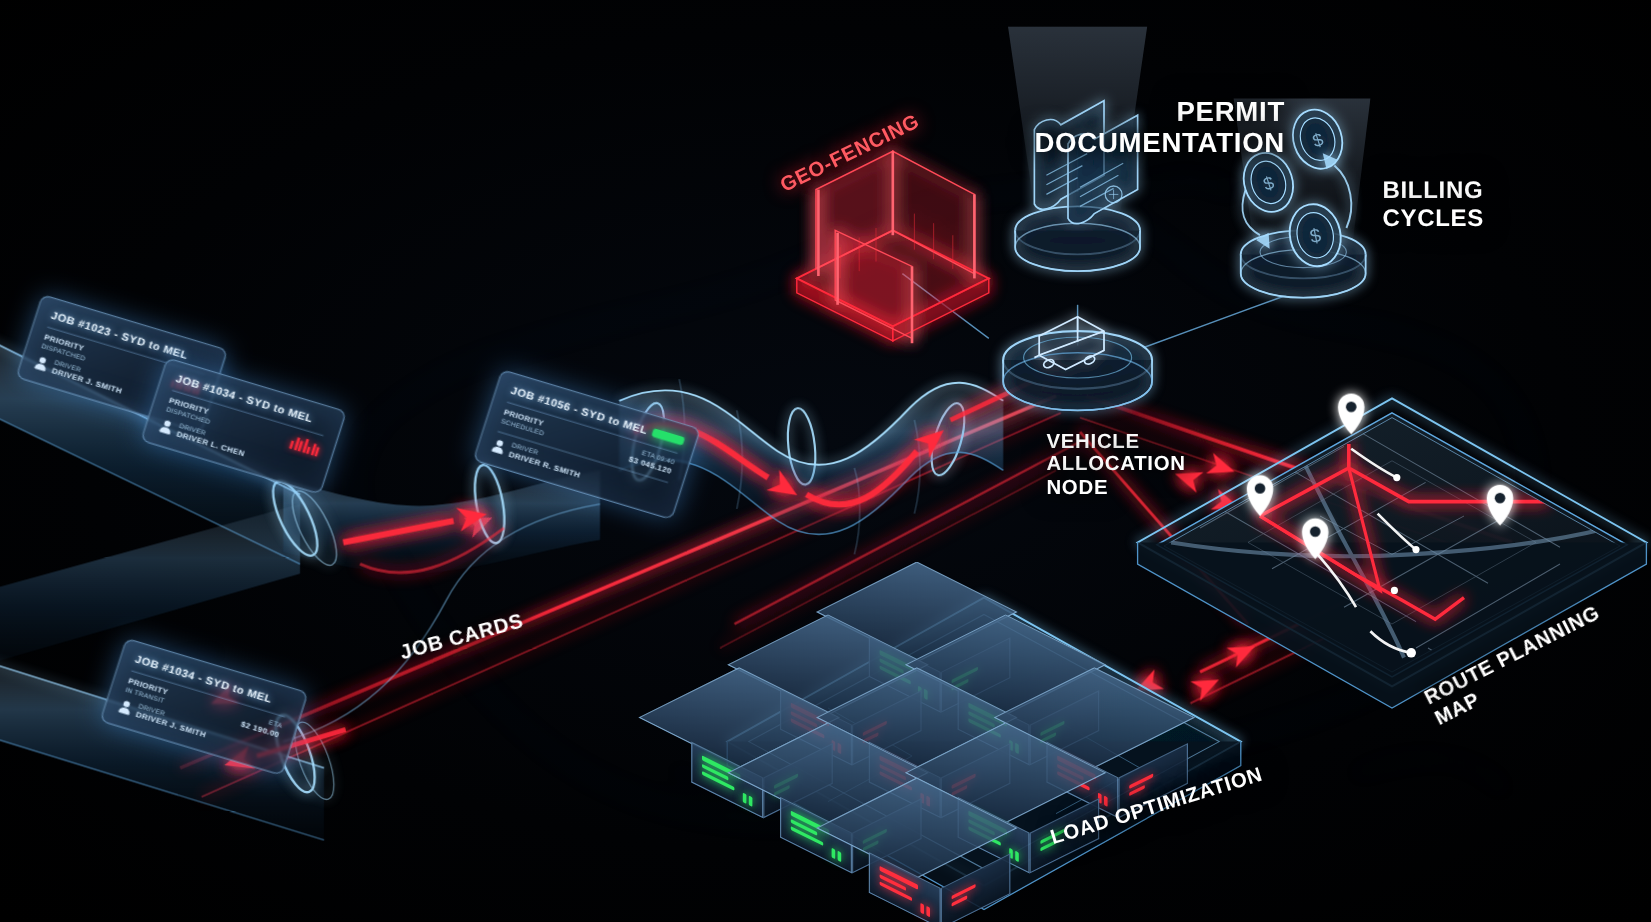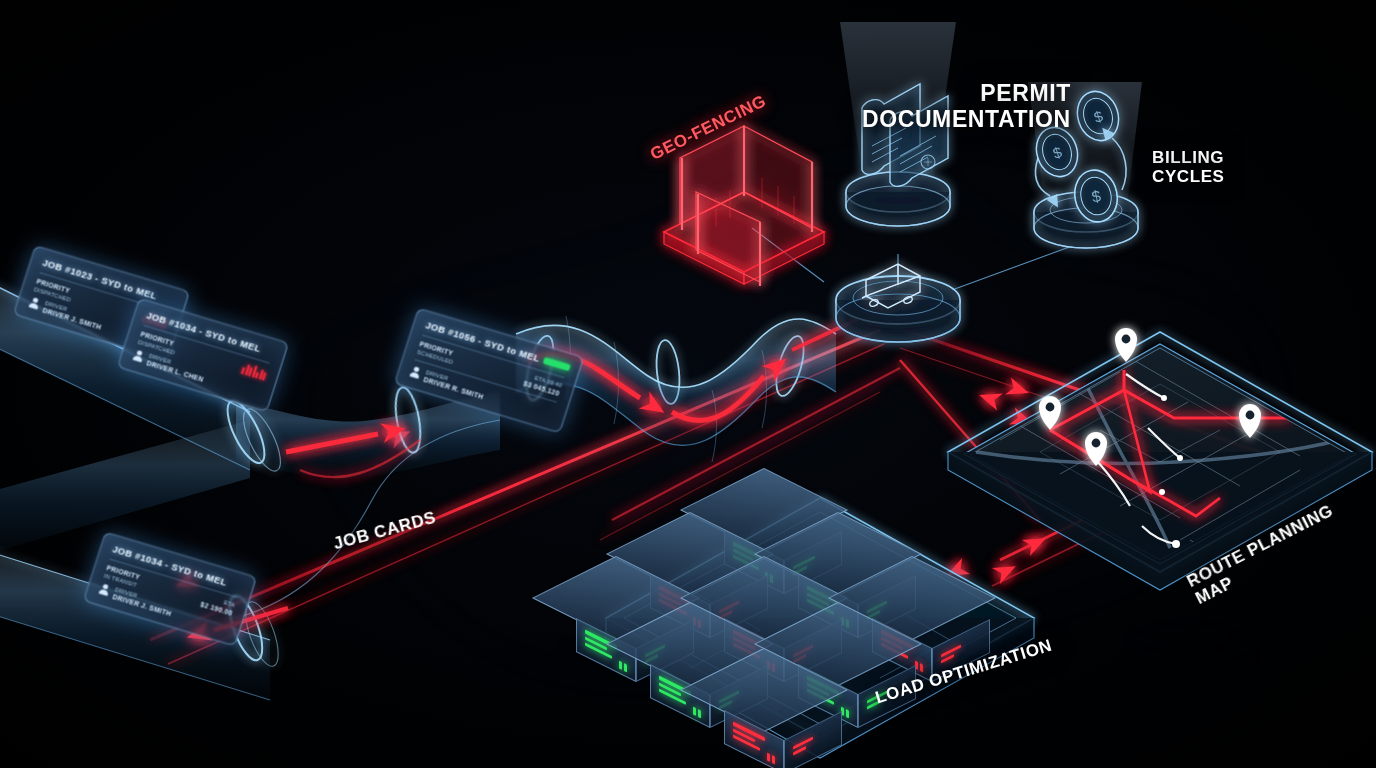--- a/index.html
+++ b/index.html
@@ -24,21 +24,21 @@
   
   .lbl {
     position:absolute; color:#fff; font-weight:bold;
     letter-spacing:0.6px; line-height:1.14; z-index:38;
     text-shadow:0 0 12px rgba(0,0,0,0.95), 0 0 22px rgba(0,0,0,0.8);
     white-space:pre-line;
   }
   #lbl-geo   { left:645px; top:118px; font-size:17px; color:#ff5a62;
                transform:rotate(-26deg); text-shadow:0 0 14px rgba(255,40,60,.85),0 0 4px #000; }
   #lbl-permit{ left:862px; top:48px;  font-size:23px; text-align:right;margin-top:32px; }
-  #lbl-bill  { left:1152px; top:148px; font-size:17px; }
+  #lbl-bill  { left:1152px; top:148px; font-size:20px; }
   #lbl-van   { left:872px; top:358px; font-size:17px; }
   #lbl-jobs  { left:332px; top:521px; font-size:17px; transform:rotate(-15deg); }
   #lbl-route { left:1182px; top:528px; font-size:17px; transform:rotate(-27deg); }
   #lbl-load  { left:872px; top:662px; font-size:17px; transform:rotate(-17deg); }
 
   svg { position:absolute; left:0; top:0; width:1376px; height:768px; overflow:visible; }
   #svg-bg  { z-index:2; }
   #svg-mid { z-index:10; }
 
   
@@ -685,16 +685,19 @@
       </div>
     </div>
   </div>
 
 
   <div class="lbl" id="lbl-geo">GEO-FENCING</div>
   <div class="lbl" id="lbl-permit">PERMIT
 DOCUMENTATION</div>
   <div class="lbl" id="lbl-bill">BILLING
 CYCLES</div>
+  <div class="lbl" id="lbl-van">VEHICLE
+ALLOCATION
+NODE</div>
   <div class="lbl" id="lbl-jobs">JOB CARDS</div>
   <div class="lbl" id="lbl-route">ROUTE PLANNING MAP</div>
   <div class="lbl" id="lbl-load">LOAD OPTIMIZATION</div>
 </div>
 
 </body></html>

